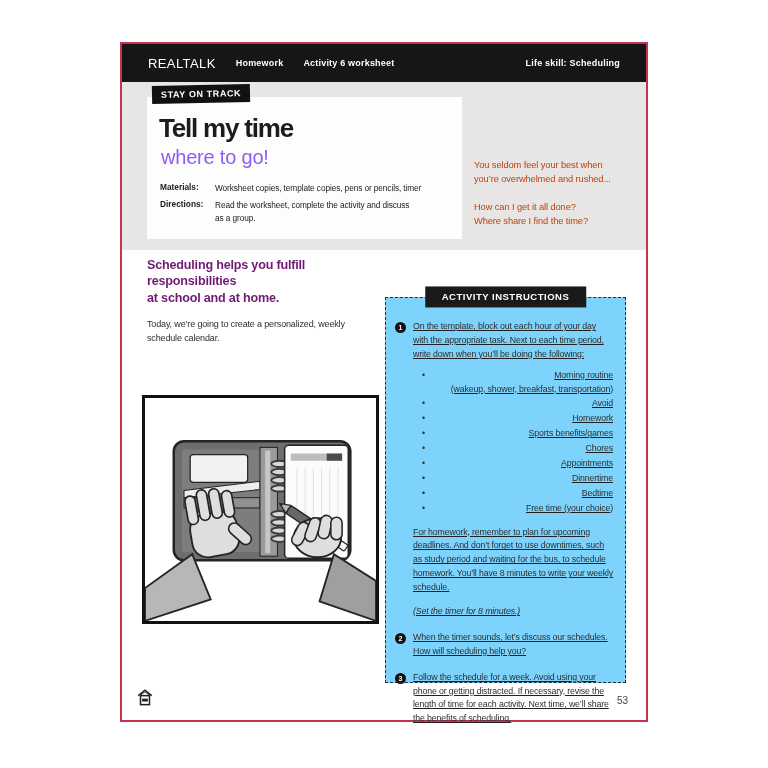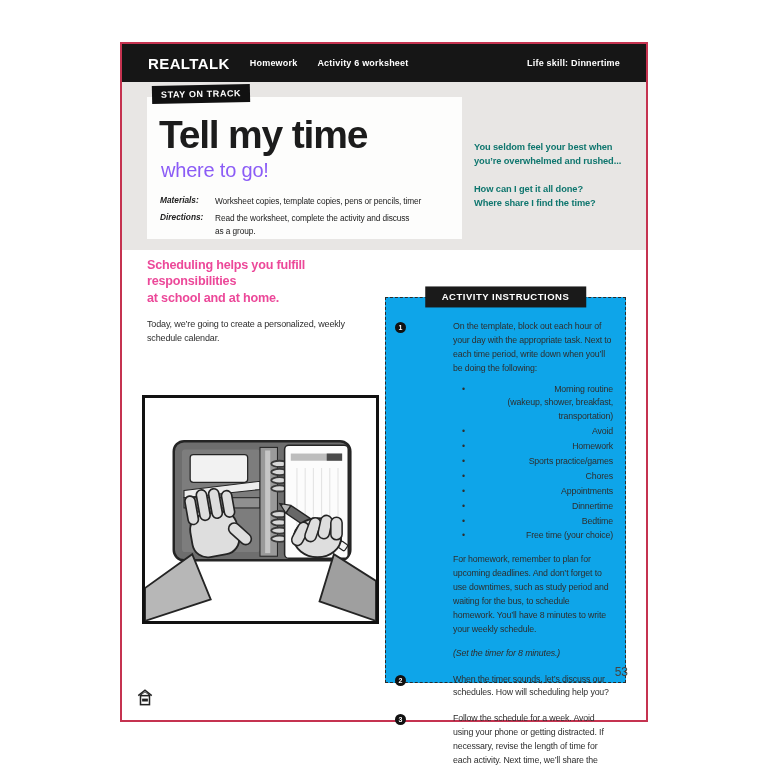--- a/index.html
+++ b/index.html
@@ -3,75 +3,75 @@
 <meta charset="utf-8">
 <style>
   html,body{margin:0;padding:0;background:#ffffff;}
   body{font-family:"Liberation Sans", sans-serif; color:#222;}
   .canvas{position:relative;width:768px;height:768px;background:#fff;overflow:hidden;}
   .page{position:absolute;left:120px;top:42px;width:528px;height:680px;background:#fff;border:2px solid #c53350;box-sizing:border-box;}
 
   
   .topbar{position:absolute;left:0;top:0;width:100%;height:38px;background:#161616;display:flex;align-items:center;justify-content:space-between;box-sizing:border-box;padding:0 26px;}
   .topbar-left{display:flex;align-items:center;gap:20px;}
-  .brand{color:#fff;font-size:15px;font-weight:700;letter-spacing:.4px;}
+  .brand{color:#fff;font-size:13px;font-weight:400;letter-spacing:.4px;}
   .nav-item{color:#fff;font-size:9px;font-weight:700;letter-spacing:.2px;}
   .topbar-right{color:#fff;font-size:9px;font-weight:700;letter-spacing:.2px;}
 
   
   .hero{position:absolute;left:0;top:38px;width:100%;height:168px;background:#e8e6e4;}
   .hero-card{position:absolute;left:25px;top:15px;width:315px;height:142px;background:#fdfdfc;}
   .badge{position:absolute;left:5px;top:-12px;background:#111;color:#fff;font-size:9px;font-weight:800;letter-spacing:.6px;padding:4px 9px;transform:rotate(-1.2deg);}
-  .title{margin:18px 0 0 12px;font-size:39px;font-weight:800;letter-spacing:-1.2px;color:#1c1c1c;line-height:1;}
+  .title{margin:18px 0 0 12px;font-size:26px;font-weight:800;letter-spacing:-1.2px;color:#1c1c1c;line-height:1;}
   .subtitle{margin:5px 0 0 14px;font-size:20px;font-weight:400;color:#8b5cf6;letter-spacing:-.2px;}
   .meta-row{margin:13px 0 0 13px;display:flex;}
   .meta-row + .meta-row{margin-top:5px;}
-  .meta-label{flex:0 0 55px;font-size:8.3px;font-weight:700;font-style:italic;color:#222;}
+  .meta-label{flex:0 0 55px;font-size:8.3px;font-weight:700;color:#222;}
   .meta-value{font-size:8.3px;color:#222;line-height:1.5;white-space:pre-line;letter-spacing:-.1px;}
-  .hero-aside{position:absolute;left:352px;top:58px;width:165px;color:#0f766e;font-weight:bold;}
+  .hero-aside{position:absolute;left:352px;top:76px;width:165px;color:#c2410c;}
   .hero-aside p{margin:0 0 13px 0;font-size:9.3px;line-height:1.55;white-space:pre-line;letter-spacing:-.1px;}
 
   
   .left-col{position:absolute;left:25px;top:213px;width:250px;}
-  .left-col h2{margin:0 0 11px 0;font-size:12.6px;font-weight:800;line-height:1.3;color:#ec4899;white-space:pre-line;letter-spacing:-.2px;}
+  .left-col h2{margin:0 0 11px 0;font-size:12.6px;font-weight:800;line-height:1.3;color:#701a75;white-space:pre-line;letter-spacing:-.2px;}
   .left-col p{margin:0 0 11px 0;font-size:9px;line-height:1.58;color:#2e2e2e;white-space:pre-line;letter-spacing:-.15px;}
   .illustration{position:absolute;left:-5px;top:138px;width:231px;height:223px;border:3px solid #111;background:#fff;}
   .illustration svg{display:block;width:100%;height:100%;}
 
   
-  .instructions{position:absolute;left:263px;top:253px;width:241px;height:386px;border:1.6px dashed #2a2a2a;box-sizing:border-box;background:#0ea5e9;}
+  .instructions{position:absolute;left:263px;top:253px;width:241px;height:386px;border:1.6px dashed #2a2a2a;box-sizing:border-box;background:#7dd3fc;text-decoration:underline;}
   .instructions-title{position:absolute;left:50%;top:0;transform:translate(-50%,-55%);background:#1a1a1a;color:#fff;font-size:9.5px;font-weight:800;letter-spacing:.5px;padding:5px 17px;white-space:nowrap;}
   .steps{padding:22px 12px 10px 9px;}
-  .step{display:flex;margin-bottom:12px;gap:40px;}
+  .step{display:flex;margin-bottom:12px;}
   .step-num{flex:0 0 11px;height:11px;border-radius:50%;background:#111;color:#fff;font-size:7px;font-weight:700;line-height:11px;text-align:center;margin:2px 7px 0 0;}
   .step-body{flex:1;font-size:8.8px;line-height:1.58;color:#2e2e2e;letter-spacing:-.15px;}
   .step-text{margin:0;}
   .step-bullets{list-style:none;margin:7px 0 0 0;padding:0 0 0 9px;}
   .step-bullets li{position:relative;padding-left:10px;white-space:pre-line;margin-bottom:1px;text-align:right;}
   .step-bullets li::before{content:"•";position:absolute;left:0;top:0;}
   .step-after{margin:10px 0 0 0;}
   .step-note{margin:10px 0 0 0;font-style:italic;}
 
   
   .footer-home{position:absolute;left:14px;top:644px;width:18px;height:20px;}
-  .pagenum{position:absolute;right:18px;top:621px;font-size:12px;color:#444;}
+  .pagenum{position:absolute;right:18px;top:651px;font-size:10px;color:#444;}
 </style>
 </head>
 <body>
 
 <div class="canvas">
   <div class="page" style="border-color: rgb(197, 51, 80);">
 
     <div class="topbar" style="background: rgb(22, 22, 22);">
       <div class="topbar-left">
         <span class="brand">REALTALK</span>
         <span class="nav-item">Homework</span>
         <span class="nav-item">Activity 6 worksheet</span>
       </div>
-      <span class="topbar-right">Life skill: Dinnertime</span>
+      <span class="topbar-right">Life skill: Scheduling</span>
     </div>
 
     <div class="hero" style="background: rgb(232, 230, 228);">
       <div class="hero-card">
         <div class="badge">STAY ON TRACK</div>
         <div class="title">Tell my time</div>
         <div class="subtitle">where to go!</div>
         <div class="meta-row">
           <span class="meta-label">Materials:</span>
           <span class="meta-value">Worksheet copies, template copies, pens or pencils, timer</span>
@@ -169,21 +169,21 @@
       <div class="steps">
           <div class="step">
             <span class="step-num">1</span>
             <div class="step-body">
               <p class="step-text">On the template, block out each hour of your day with the appropriate task. Next to each time period, write down when you’ll be doing the following:</p>
               <ul class="step-bullets">
                 <li>Morning routine
 (wakeup, shower, breakfast, transportation)</li>
                 <li>Avoid</li>
                 <li>Homework</li>
-                <li>Sports practice/games</li>
+                <li>Sports benefits/games</li>
                 <li>Chores</li>
                 <li>Appointments</li>
                 <li>Dinnertime</li>
                 <li>Bedtime</li>
                 <li>Free time (your choice)</li>
               </ul>
               <p class="step-after">For homework, remember to plan for upcoming deadlines. And don’t forget to use downtimes, such as study period and waiting for the bus, to schedule homework. You’ll have 8 minutes to write your weekly schedule.</p>
               <p class="step-note">(Set the timer for 8 minutes.)</p>
             </div>
           </div>

